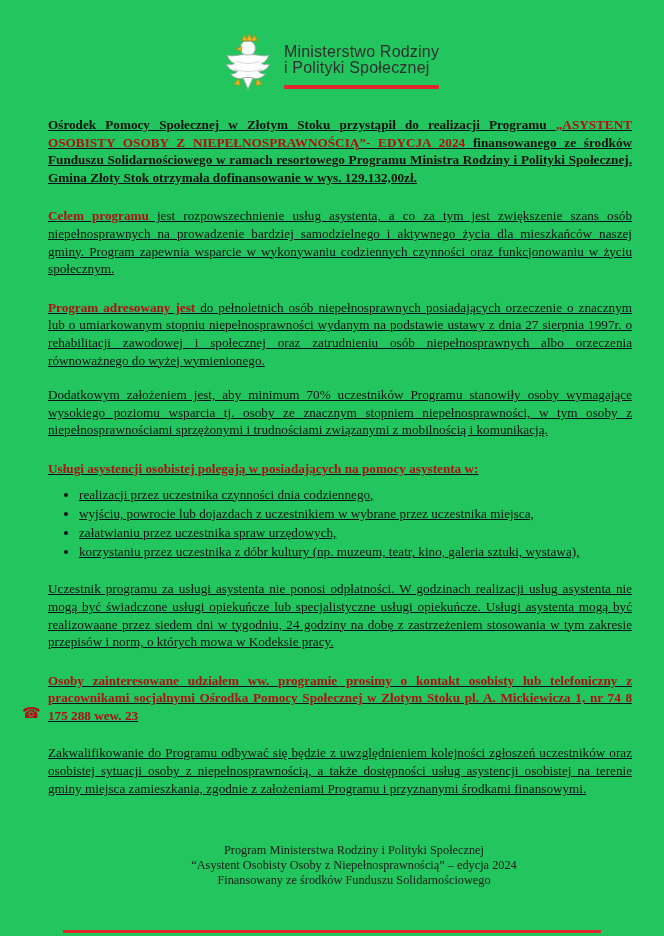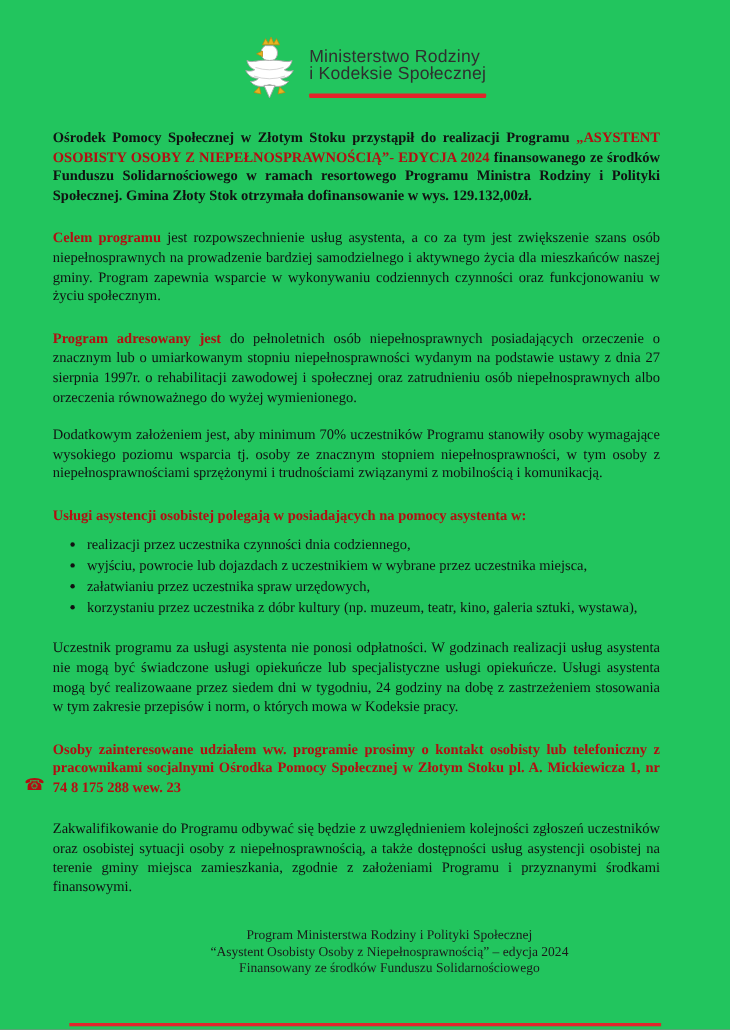--- a/index.html
+++ b/index.html
@@ -23,22 +23,22 @@
     font-size:16px;line-height:16px;
     color:#2f2f2f;font-weight:500;
     padding-top:11px;
     letter-spacing:.2px;
   }
   .ministry-underline{
     height:4px;background:#e2252b;margin-top:9px;border-radius:1px;
   }
   
   .content{
-    position:absolute;left:48px;right:64px;top:116px;
-    font-size:13.2px;line-height:17.6px;text-align:justify;
+    position:absolute;left:48px;right:32px;top:116px;
+    font-size:13.2px;line-height:17.6px;text-align:justify;text-decoration:underline;
   }
   .para{margin:0 0 21px 0;}
   .bold{font-weight:bold;}
   .redbold{color:#b30e12;font-weight:bold;}
   .no-gap{margin-bottom:17px;}
   .services-heading{margin:3px 0 7px 0;}
   ul.services{margin:0 0 19px 0;padding:0 0 0 31px;list-style:disc;}
   ul.services li{line-height:19.2px;text-align:left;}
   .contact-para{position:relative;margin-bottom:20px;}
   .phone-icon{
@@ -77,21 +77,21 @@
 
         <path d="M25 63 l7 16 7 -16 z" fill="#ffffff" stroke="#a9a9a9" stroke-width="1.2"></path>
 
         <path d="M19 65 l-7 7 9 2 z" fill="#e7b322" stroke="#b98a12" stroke-width="1"></path>
         <path d="M45 65 l7 7 -9 2 z" fill="#e7b322" stroke="#b98a12" stroke-width="1"></path>
       </svg>
     </div>
     <div>
       <div class="ministry">
         <div>Ministerstwo Rodziny</div>
-        <div>i Kodeksie Społecznej</div>
+        <div>i Polityki Społecznej</div>
       </div>
       <div class="ministry-underline"></div>
     </div>
   </div>
 
   <div class="content">
 
     <p class="para"><span class="bold">Ośrodek Pomocy Społecznej w Złotym Stoku przystąpił do realizacji Programu </span><span class="redbold">„ASYSTENT OSOBISTY OSOBY Z NIEPEŁNOSPRAWNOŚCIĄ”- EDYCJA 2024</span><span class="bold"> finansowanego ze środków Funduszu Solidarnościowego w ramach resortowego Programu Ministra Rodziny i Polityki Społecznej. Gmina Złoty Stok otrzymała dofinansowanie w wys. 129.132,00zł.</span></p>
 
     <p class="para"><span class="redbold">Celem programu</span><span> jest rozpowszechnienie usług asystenta, a co za tym jest zwiększenie szans osób niepełnosprawnych na prowadzenie bardziej samodzielnego i aktywnego życia dla mieszkańców naszej gminy. Program zapewnia wsparcie w wykonywaniu codziennych czynności oraz funkcjonowaniu w życiu społecznym.</span></p>

